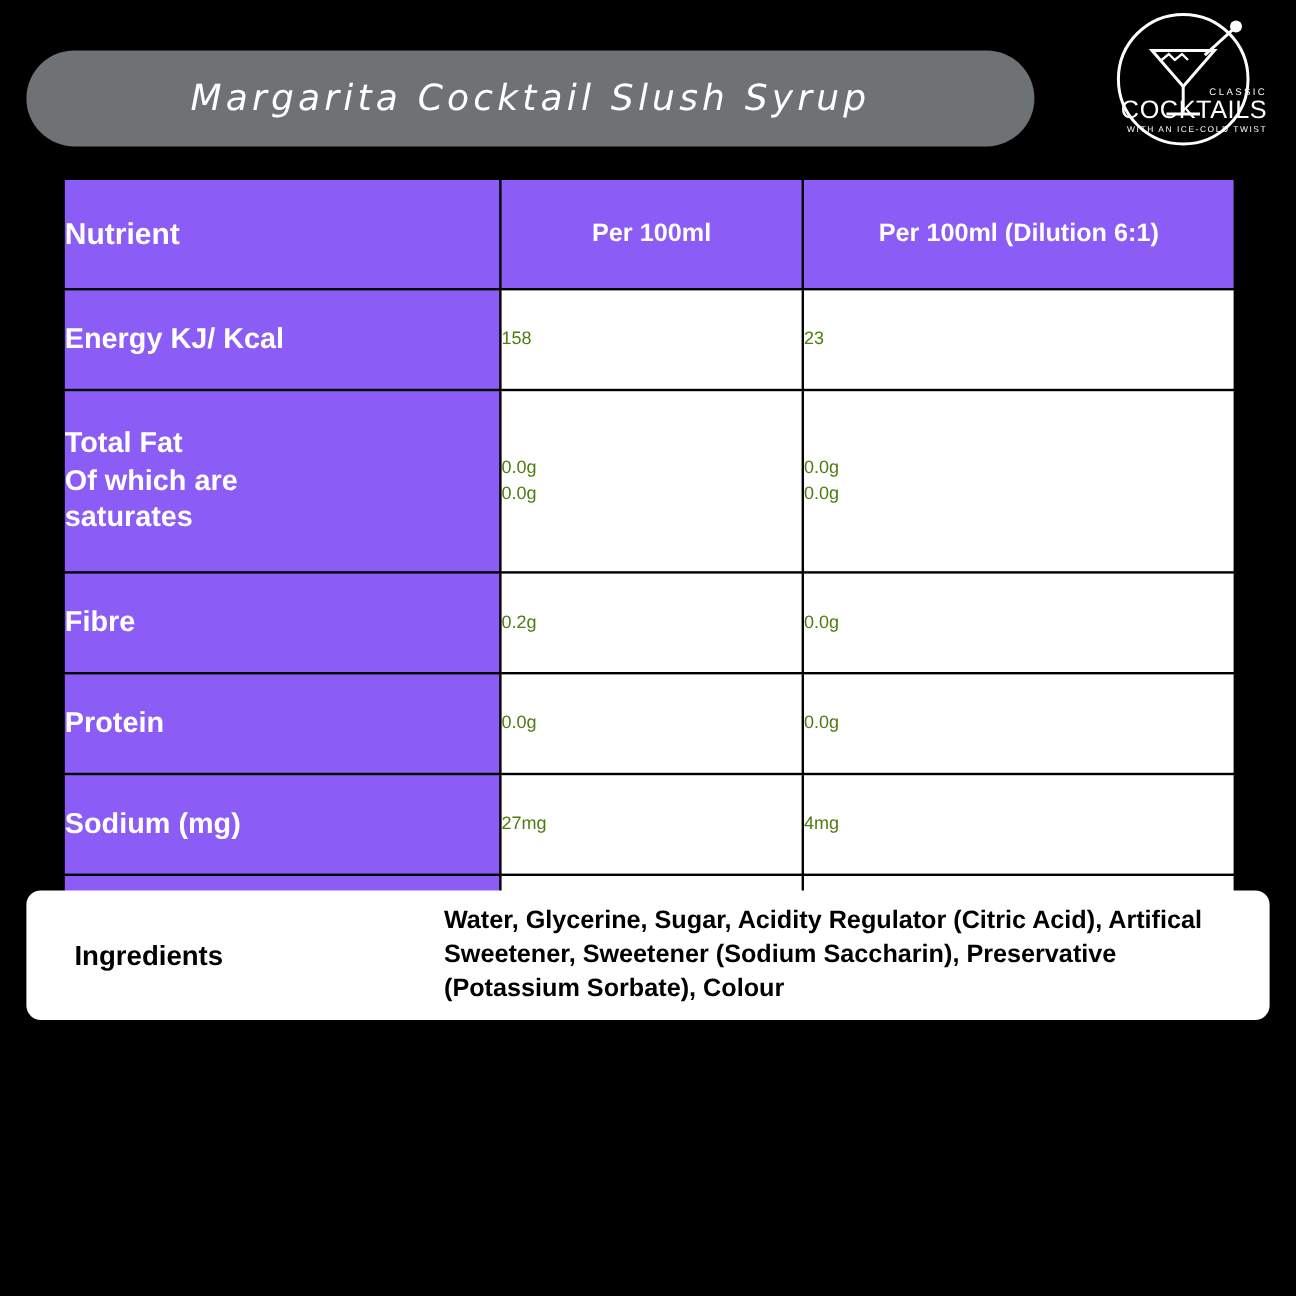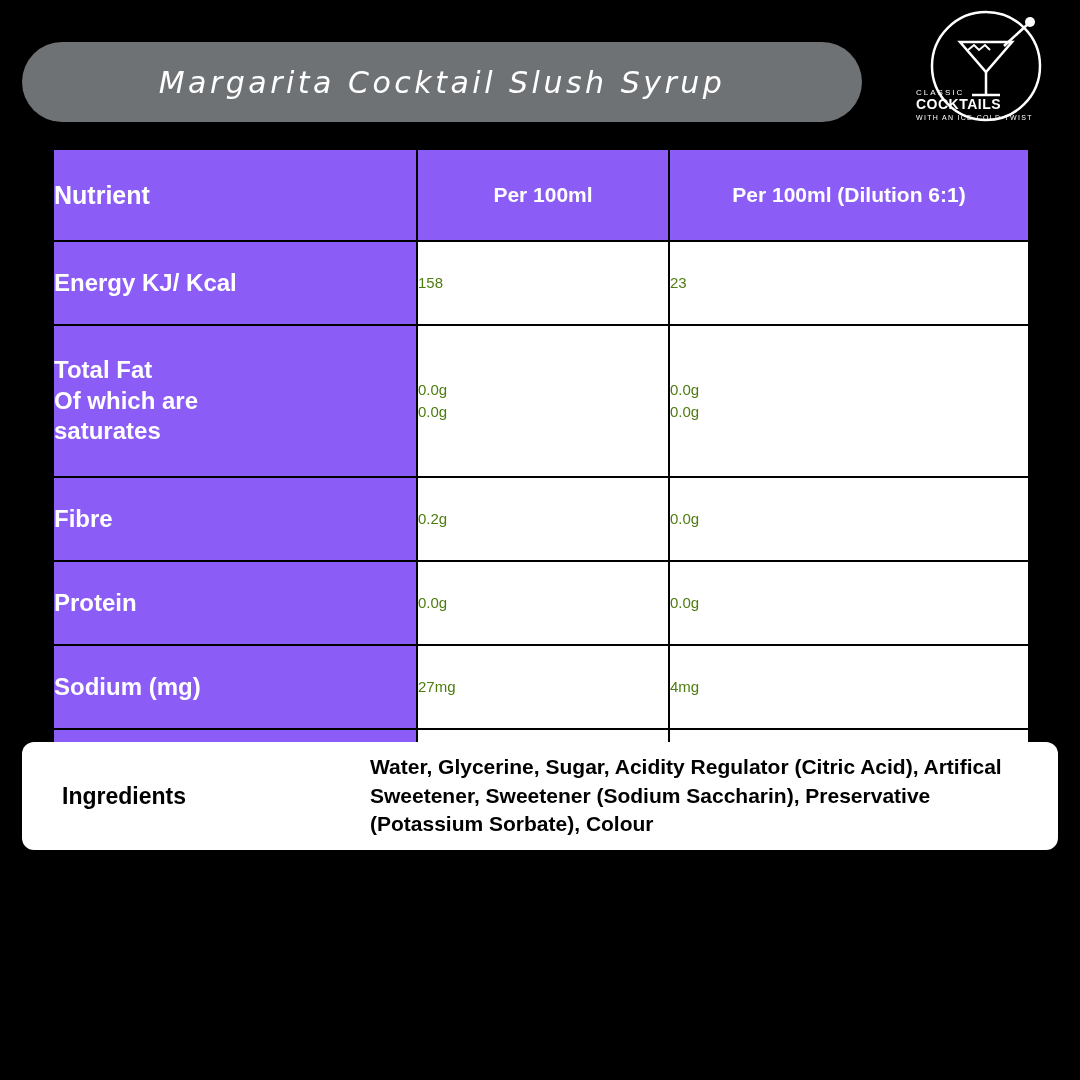--- a/index.html
+++ b/index.html
@@ -51,33 +51,33 @@
     right: 24px;
     top: 8px;
     width: 140px;
     height: 124px;
     color: #ffffff;
   }
   .logo svg { display: block; }
   .logo-text {
     position: absolute;
     left: 0;
-    top: 80px;
+    top: 64px;
     width: 140px;
-    text-align: left;
+    text-align: right;
   }
   .logo-small {
     font-size: 8px;
     letter-spacing: 2px;
     color: #ffffff;
     display: block;
   }
   .logo-main {
-    font-size: 14px;
-    font-weight: bold;
+    font-size: 21px;
+    font-weight: normal;
     letter-spacing: 0.5px;
     color: #ffffff;
     display: block;
     line-height: 1.05;
   }
   .logo-tag {
     font-size: 7px;
     letter-spacing: 1.3px;
     color: #ffffff;
     display: block;

